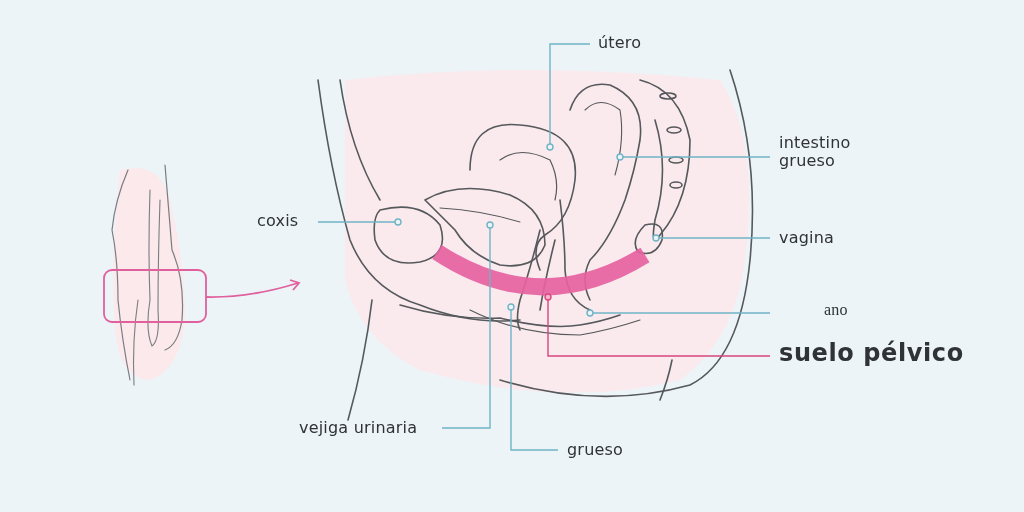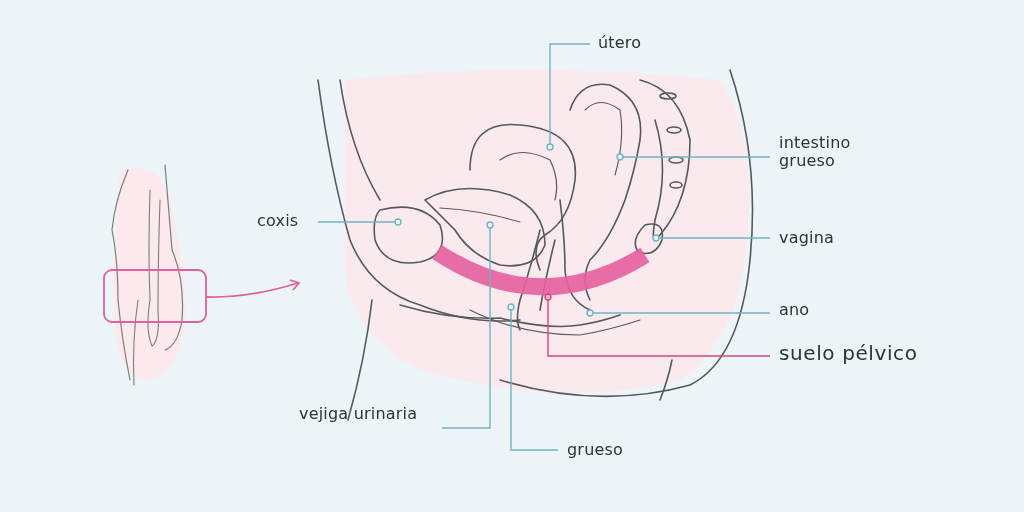--- a/index.html
+++ b/index.html
@@ -12,21 +12,21 @@
     .canvas { position: absolute; left: 0; top: 0; width: 885px; height: 512px; }
     .label {
       position: absolute;
       color: #2f3236;
       font-size: 16px;
       line-height: 22px;
       letter-spacing: 0.2px;
       white-space: nowrap;
     }
     .label.multi { white-space: pre-line; line-height: 18px; }
-    .label.strong { font-weight: normal; font-size: 20px; letter-spacing: 0.6px; }
+    .label.strong { font-weight: bold; font-size: 24px; letter-spacing: 0.6px; }
   </style>
 </head>
 <body>
 
 <div class="canvas">
   <svg width="1024" height="512" viewBox="0 0 1024 512">
 
     <path d="M345 80 Q520 60 720 80 Q760 140 745 260 Q735 340 680 380 Q560 410 420 370 Q360 340 345 280 Z" fill="#fbe9ec" opacity="0.95"></path>
 
     <path d="M120 170 Q160 160 170 200 Q185 260 185 320 Q180 370 150 380 Q120 380 115 330 Q110 260 120 170 Z" fill="#fbe9ec"></path>
@@ -97,18 +97,18 @@
       <circle cx="511" cy="307" r="3"></circle>
     </g>
     <path d="M548 298 L548 356 L770 356" fill="none" stroke="#d9457f" stroke-width="1.4"></path>
     <circle cx="548" cy="297" r="3" fill="#f3b6cc" stroke="#d9457f" stroke-width="1.4"></circle>
   </svg>
 
   <div class="label" style="left:598px; top:32px;">útero</div>
   <div class="label multi" style="left:779px; top:134px;">intestino
 grueso</div>
   <div class="label" style="left:779px; top:227px;">vagina</div>
-  <div class="label" style="left:779px; top:299px;">ano</div>
+  <div class="label" style="left:824px; top:299px;font-family:Liberation Serif, serif;">ano</div>
   <div class="label strong" style="left:779px; top:342px;">suelo pélvico</div>
   <div class="label" style="left:257px; top:210px;">coxis</div>
-  <div class="label" style="left:299px; top:403px;text-align:center;">vejiga urinaria</div>
+  <div class="label" style="left:299px; top:417px;text-align:center;">vejiga urinaria</div>
   <div class="label" style="left:567px; top:439px;">grueso</div>
 </div>
 
 </body></html>

